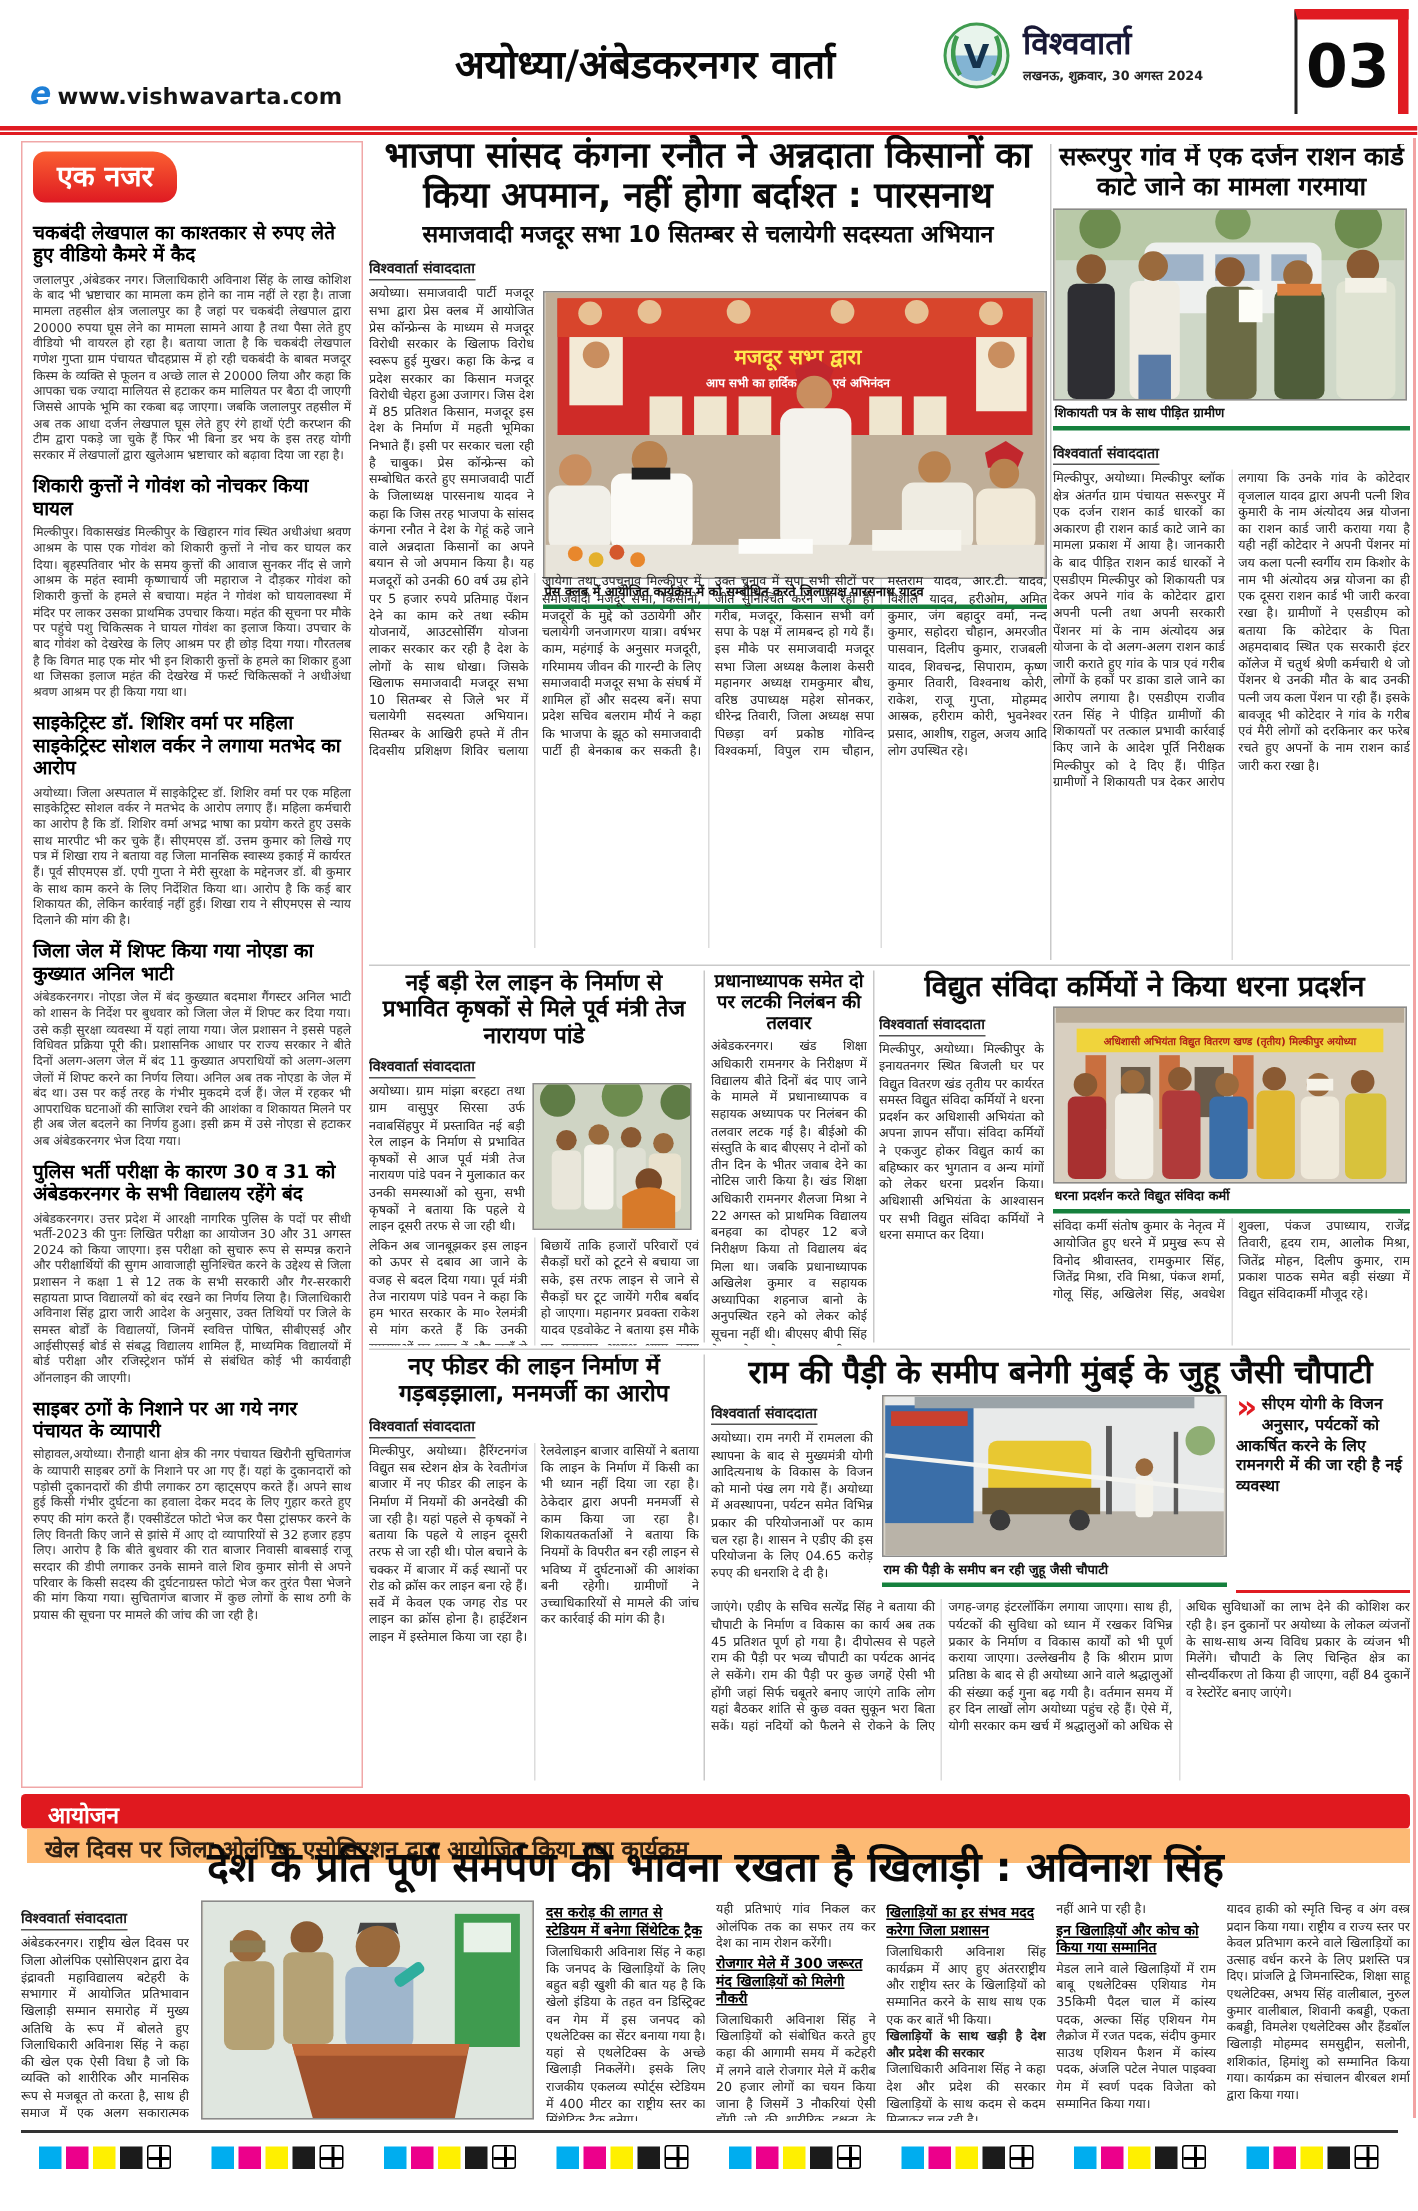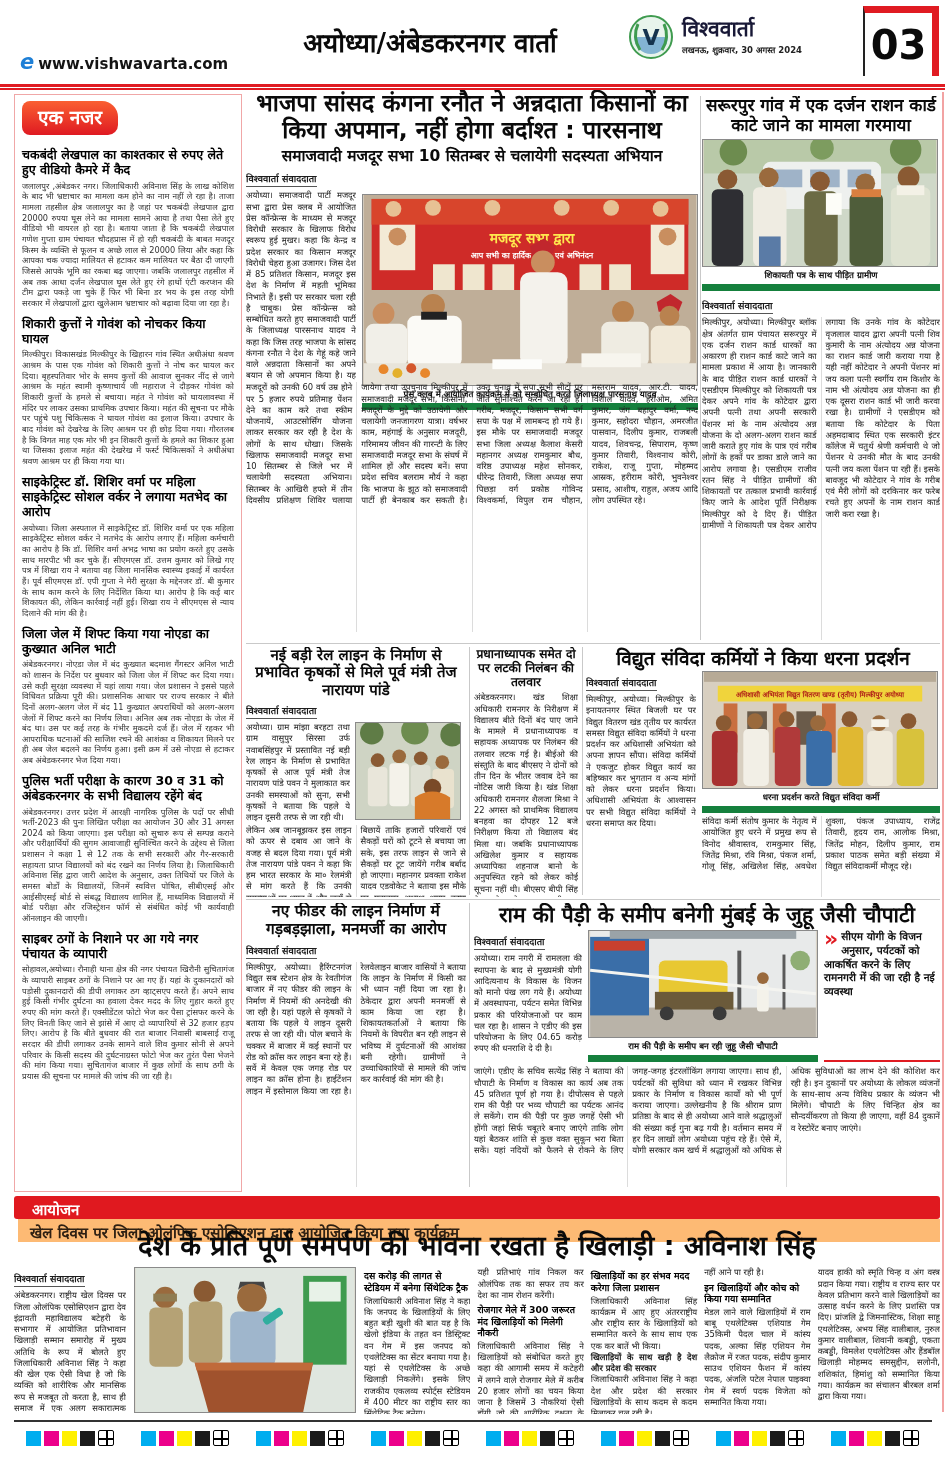--- a/index.html
+++ b/index.html
@@ -6,21 +6,21 @@
   html,body { background:#ffffff; }
   body { width:945px; height:1474px; position:relative; font-family:"DejaVu Sans", sans-serif; color:#1c1c1c; overflow:hidden; }
 
   .art { position:absolute; overflow:hidden; background:#fff; }
   .hl { font-weight:900; color:#0a0a0a; text-align:center; line-height:1.16; }
   .byline { font-weight:700; font-size:9.5px; border-bottom:1px solid #555; display:inline-block; padding-bottom:1px; margin:2px 0 3px; }
   .body { font-size:8.4px; line-height:1.34; text-align:justify; color:#222; }
   .cols2 { column-count:2; column-gap:9px; column-rule:1px solid #dcdcdc; }
   .cols3 { column-count:3; column-gap:9px; column-rule:1px solid #dcdcdc; }
   .cols4 { column-count:4; column-gap:9px; column-rule:1px solid #dcdcdc; }
-  .caption { font-weight:700; font-size:8.6px; color:#111; border-bottom:7px solid #15803d; padding:2px 1px 3px; margin-bottom:3px; text-align:center; }
+  .caption { font-weight:700; font-size:8.6px; color:#111; border-bottom:3px solid #15803d; padding:2px 1px 3px; margin-bottom:3px; text-align:left; }
   .photo { display:block; border:1px solid #8a8a8a; background:#d8d2c6; }
 
   
   .site { position:absolute; left:20px; top:50px; font-weight:700; font-size:15px; color:#141414; }
   .eicon { color:#1e7fd6; font-weight:900; font-style:italic; font-size:21px; margin-right:4px; }
   .section-title { position:absolute; left:230px; top:24px; width:400px; text-align:center; font-size:26px; font-weight:900; color:#0a0a0a; }
   .masthead { position:absolute; left:628px; top:14px; display:flex; gap:8px; align-items:center; }
   .mast-name { font-size:21px; font-weight:900; color:#181836; line-height:1; }
   .mast-edition { font-size:8.5px; font-weight:700; color:#222; margin-top:4px; }
   .pagenum { position:absolute; right:6px; top:6px; width:76px; height:70px; border-top:7px solid #e01b22; border-right:7px solid #e01b22; border-left:2px solid #222; font-size:40px; font-weight:900; color:#0a0a0a; display:flex; align-items:center; justify-content:center; }
@@ -35,21 +35,21 @@
 
   
   .hline { position:absolute; background:#c9c9c9; height:1px; }
   .vline { position:absolute; background:#c9c9c9; width:1px; }
 
   
   .strip { display:flex; align-items:stretch; height:26px;flex-direction:column; }
   .strip-label { background:#e0191f; color:#fff; font-weight:900; font-size:15px; padding:3px 18px 0; border-radius:3px; }
   .strip-kicker { background:#fdba74; color:#2e2013; font-weight:800; font-size:15px; flex:1; padding:3px 12px 0; margin-left:4px; }
   .bottom-hl { font-size:27px; margin:8px 0 6px; }
-  .subhead-sm { font-weight:900; font-size:9.3px; line-height:1.25; margin:3px 0 2px; color:#000; text-align:left; }
+  .subhead-sm { font-weight:900; font-size:9.3px; line-height:1.25; margin:3px 0 2px; color:#000; text-align:left;text-decoration:underline; }
   .bold-inline { font-weight:900; }
 
   
   .cmyk { position:absolute; left:0; top:1430px; width:945px; display:flex; justify-content:space-between; padding:0 26px; }
   .cgrp { display:flex; gap:3px; align-items:center; }
   .sq { width:15px; height:15px; }
   .reg { width:16px; height:16px; border:1.5px solid #000; border-radius:2px; position:relative; }
   .reg::before { content:""; position:absolute; left:0; right:0; top:50%; height:1.5px; background:#000; }
   .reg::after { content:""; position:absolute; top:0; bottom:0; left:50%; width:1.5px; background:#000; }
 

